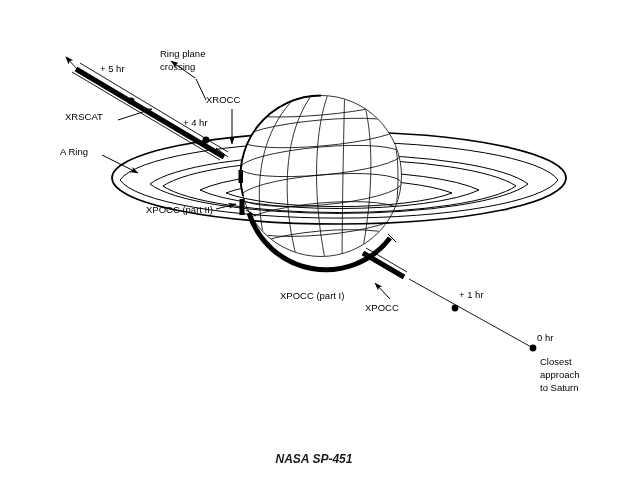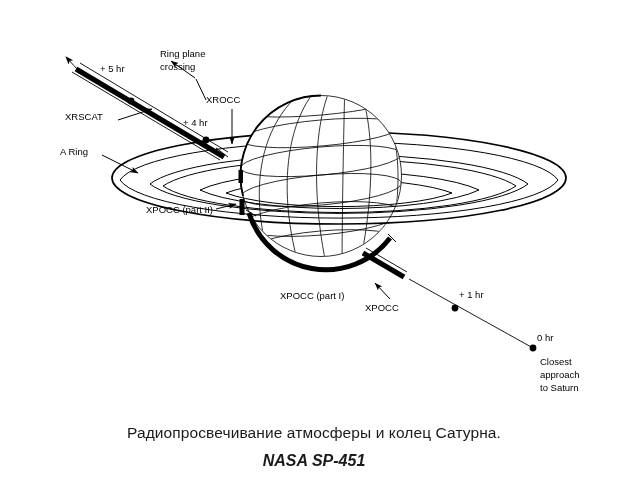--- a/index.html
+++ b/index.html
@@ -43,21 +43,21 @@
     font-family: "Liberation Sans", sans-serif;
     color: #1a1a1a;
     letter-spacing: 0.1px;
   }
   .caption-sub {
     position: absolute;
     left: 0;
     top: 452px;
     width: 628px;
     text-align: center;
-    font-size: 16px;
+    font-size: 12px;
     font-style: italic;
     font-weight: bold;
     font-family: "Liberation Sans", sans-serif;
     color: #1a1a1a;
   }
   .wire { fill: none; stroke: #000000; stroke-width: 0.8; }
   .limb { fill: none; stroke: #000000; stroke-width: 1.9; }
   .ring { fill: none; stroke: #000000; stroke-width: 1.0; }
   .ring-thick { fill: none; stroke: #000000; stroke-width: 1.7; }
   .traj-thin { fill: none; stroke: #000000; stroke-width: 0.9; }
@@ -213,16 +213,15 @@
     <text class="lbl" x="459" y="298">+ 1 hr</text>
 
     <text class="lbl" x="537" y="341">0 hr</text>
 
     <text class="lbl" x="540" y="365">Closest</text>
     <text class="lbl" x="540" y="378">approach</text>
     <text class="lbl" x="540" y="391">to Saturn</text>
 
   </svg>
 
-  <div class="caption-main">Радиопросвечивание атмосферы и колец Сатурна.</div>
   <div class="caption-sub">NASA SP-451</div>
 
 </div>
 
 </body></html>

